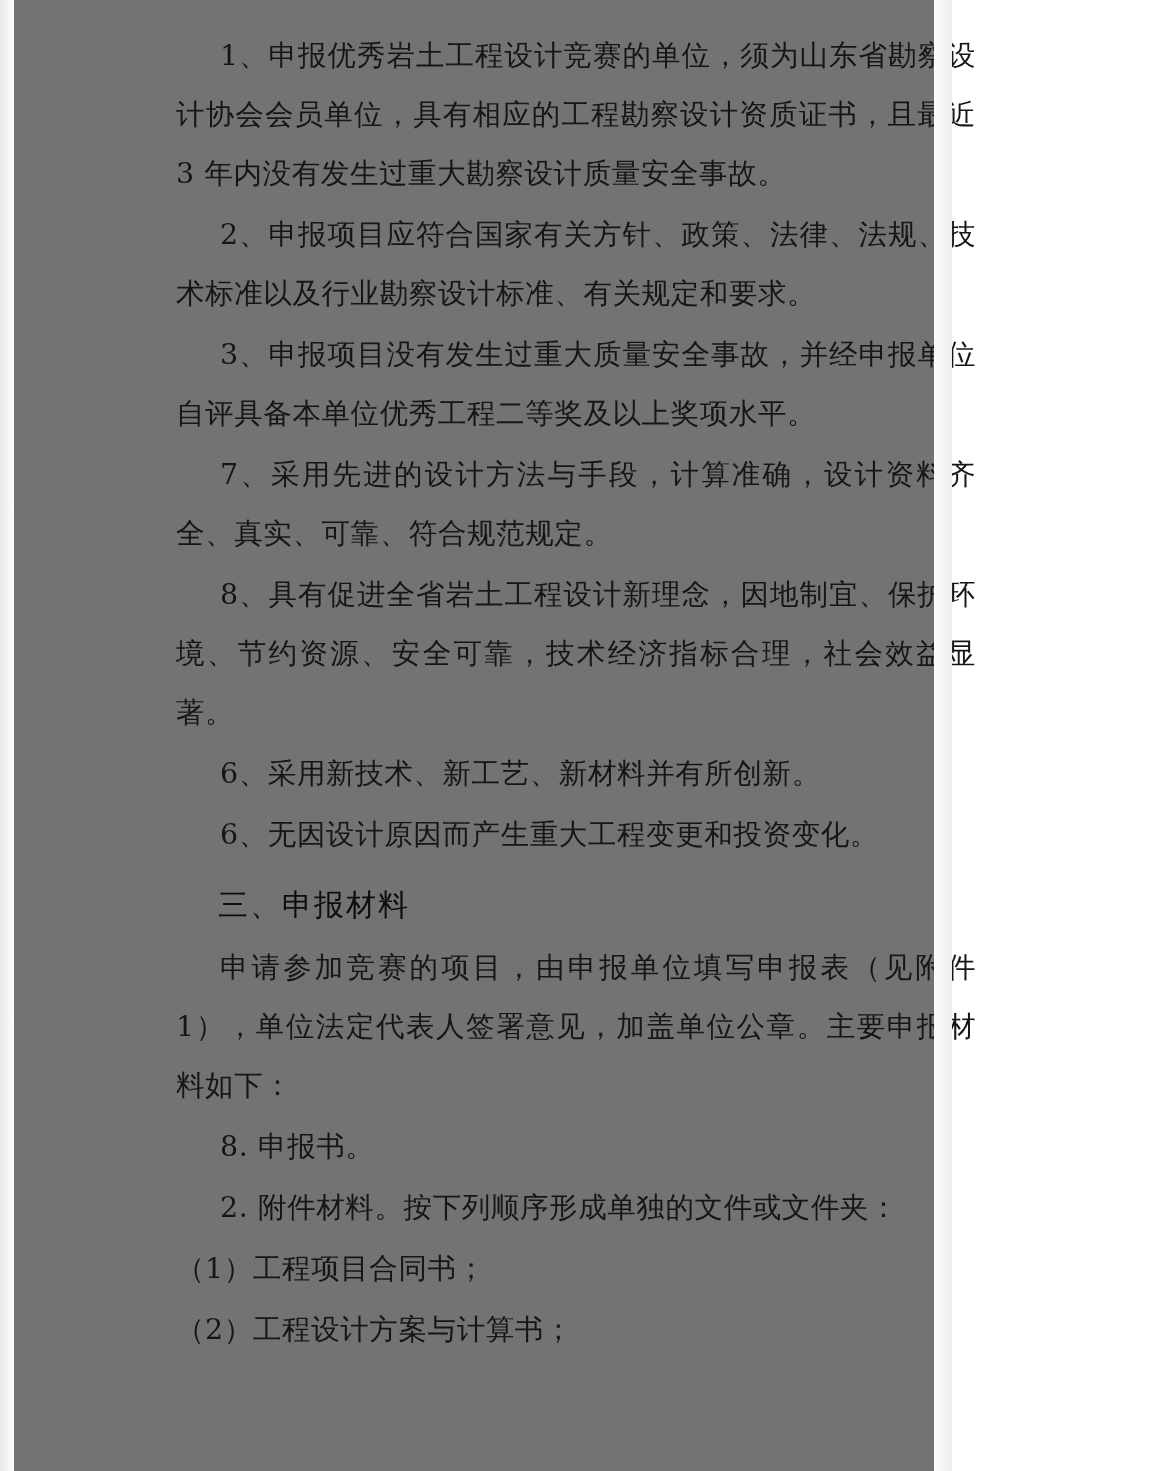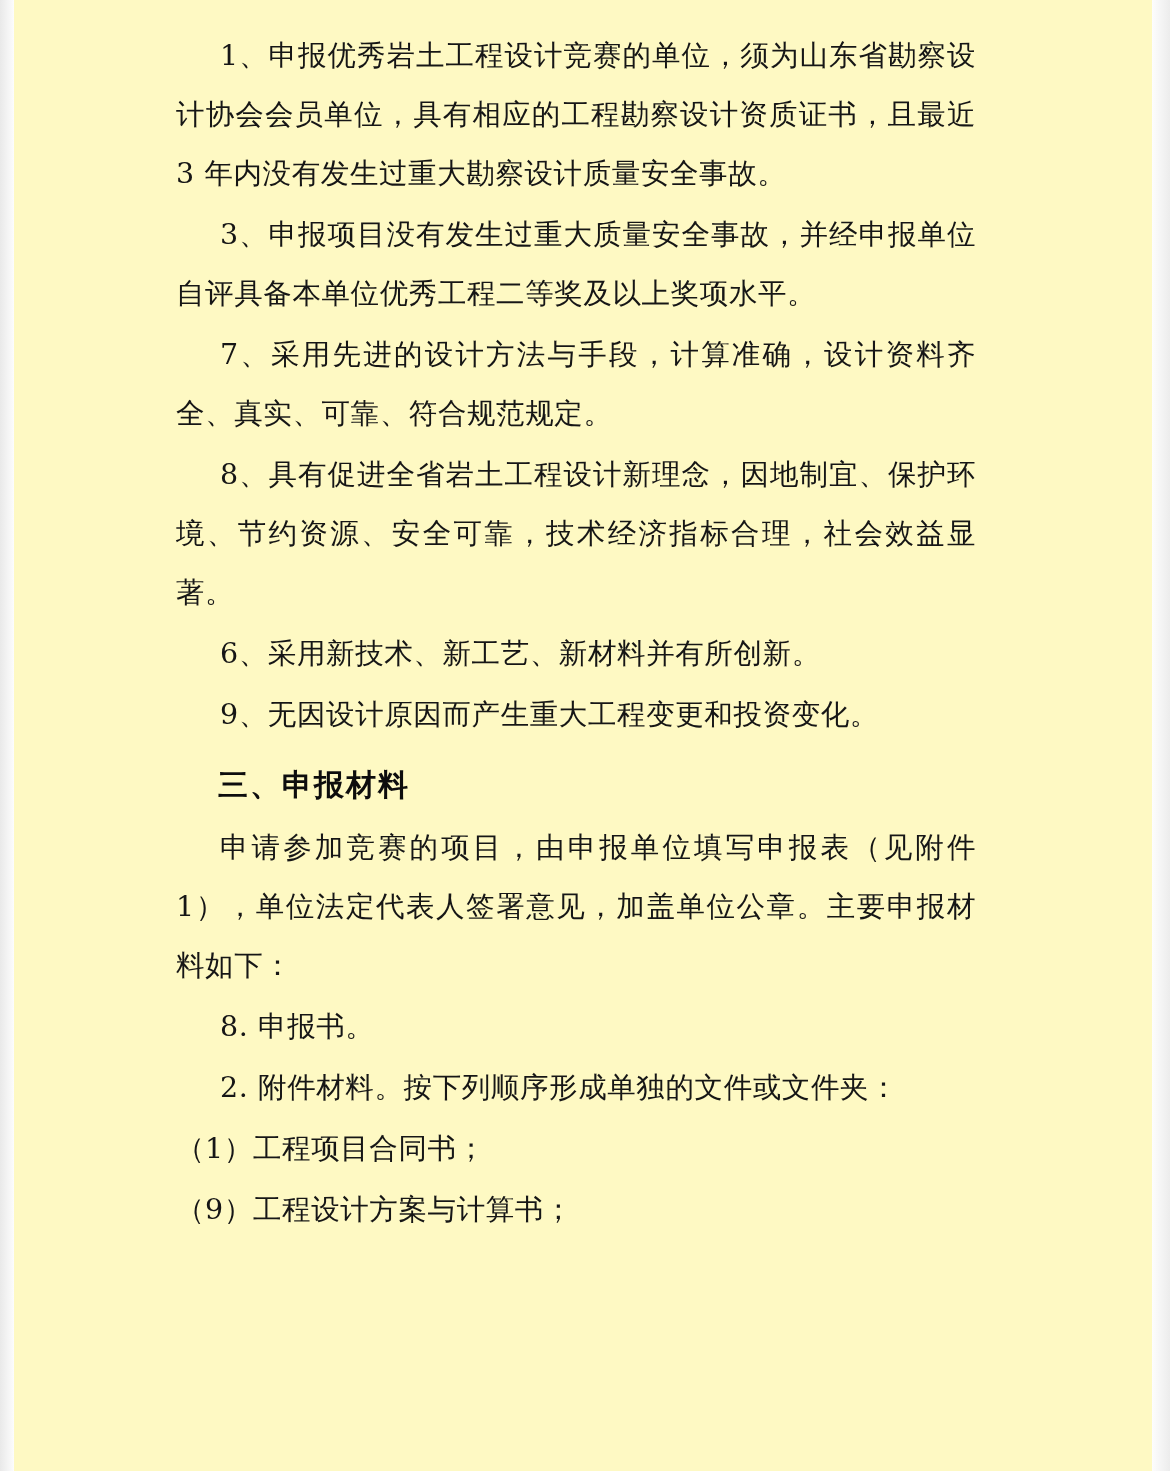--- a/index.html
+++ b/index.html
@@ -9,23 +9,23 @@
   }
   body {
     width: 1170px;
     height: 1471px;
     font-family: "Liberation Serif", "DejaVu Serif", serif;
     color: #121212;
     overflow: hidden;
   }
   .page {
     position: relative;
-    width: 1170px;
+    width: 952px;
     height: 1471px;
-    background: #fef9c3;
+    background: #737373;
     box-sizing: border-box;
   }
   
   .page::before {
     content: "";
     position: absolute;
     left: 0; top: 0;
     width: 14px; height: 100%;
     background: linear-gradient(to right, #e9e9e9, #fdfdfd);
     pointer-events: none;
@@ -59,45 +59,46 @@
     text-indent: 44px;
   }
   p.noindent {
     text-indent: 0;
   }
   h2.section {
     margin: 10px 0 2px 0;
     font-size: 30px;
     line-height: 62px;
     letter-spacing: 2px;
-    font-weight: bold;
+    font-weight: normal;
     text-indent: 42px;
     font-family: "DejaVu Serif", "Liberation Serif", serif;
     color: #0d0d0d;
   }
   .blank-bottom {
     height: 160px;
   }
 </style>
 </head>
 <body>
 
 <div class="page">
   <div class="content">
 
     <p class="indent">1、申报优秀岩土工程设计竞赛的单位，须为山东省勘察设计协会会员单位，具有相应的工程勘察设计资质证书，且最近 3 年内没有发生过重大勘察设计质量安全事故。</p>
+    <p class="indent">2、申报项目应符合国家有关方针、政策、法律、法规、技术标准以及行业勘察设计标准、有关规定和要求。</p>
     <p class="indent">3、申报项目没有发生过重大质量安全事故，并经申报单位自评具备本单位优秀工程二等奖及以上奖项水平。</p>
     <p class="indent">7、采用先进的设计方法与手段，计算准确，设计资料齐全、真实、可靠、符合规范规定。</p>
     <p class="indent">8、具有促进全省岩土工程设计新理念，因地制宜、保护环境、节约资源、安全可靠，技术经济指标合理，社会效益显著。</p>
     <p class="indent">6、采用新技术、新工艺、新材料并有所创新。</p>
-    <p class="indent">9、无因设计原因而产生重大工程变更和投资变化。</p>
+    <p class="indent">6、无因设计原因而产生重大工程变更和投资变化。</p>
 
     <h2 class="section">三、申报材料</h2>
 
     <p class="indent">申请参加竞赛的项目，由申报单位填写申报表（见附件 1），单位法定代表人签署意见，加盖单位公章。主要申报材料如下：</p>
     <p class="indent">8. 申报书。</p>
     <p class="indent">2. 附件材料。按下列顺序形成单独的文件或文件夹：</p>
     <p class="noindent">（1）工程项目合同书；</p>
-    <p class="noindent">（9）工程设计方案与计算书；</p>
+    <p class="noindent">（2）工程设计方案与计算书；</p>
 
     <div class="blank-bottom"></div>
   </div>
 </div>
 
 </body></html>

